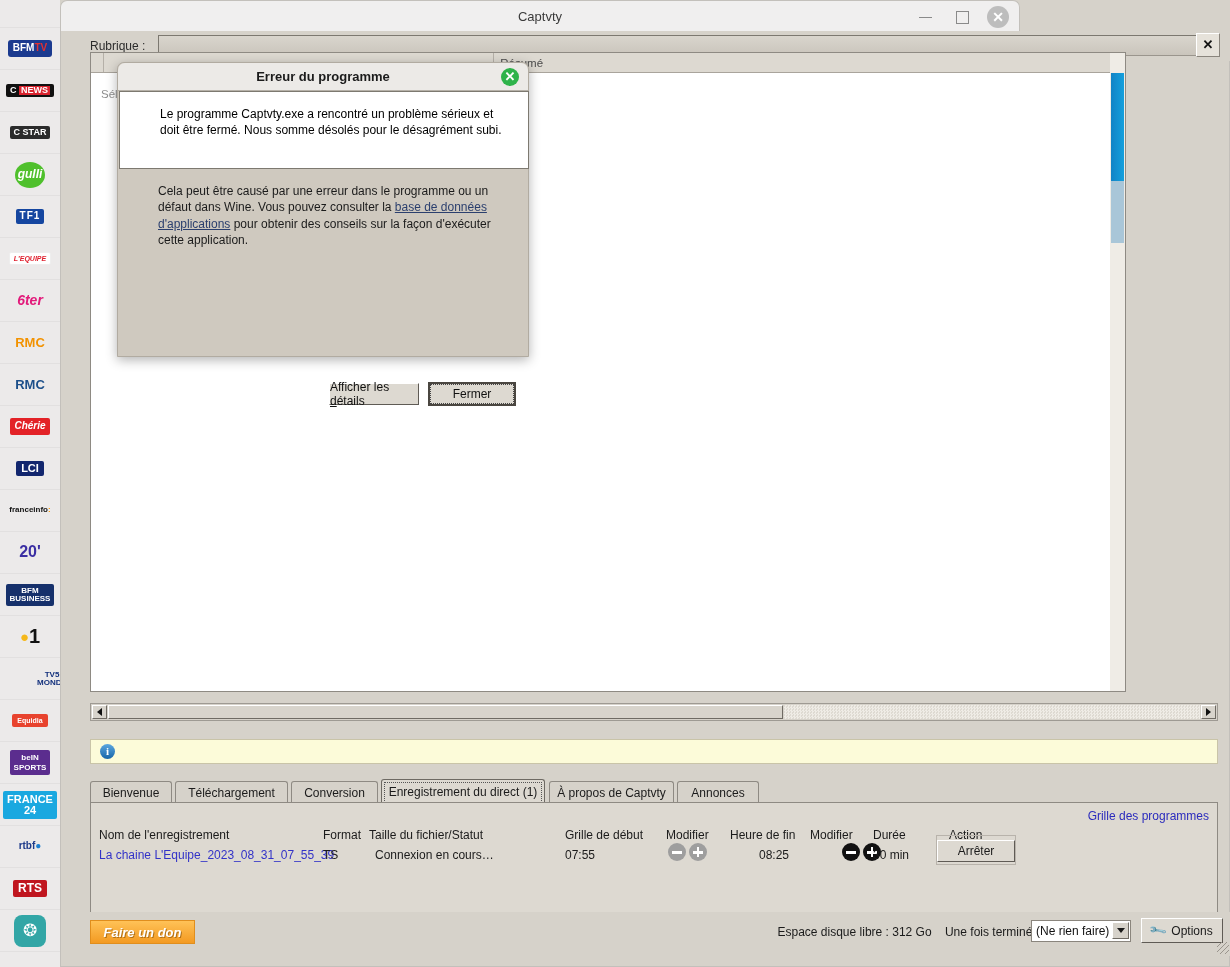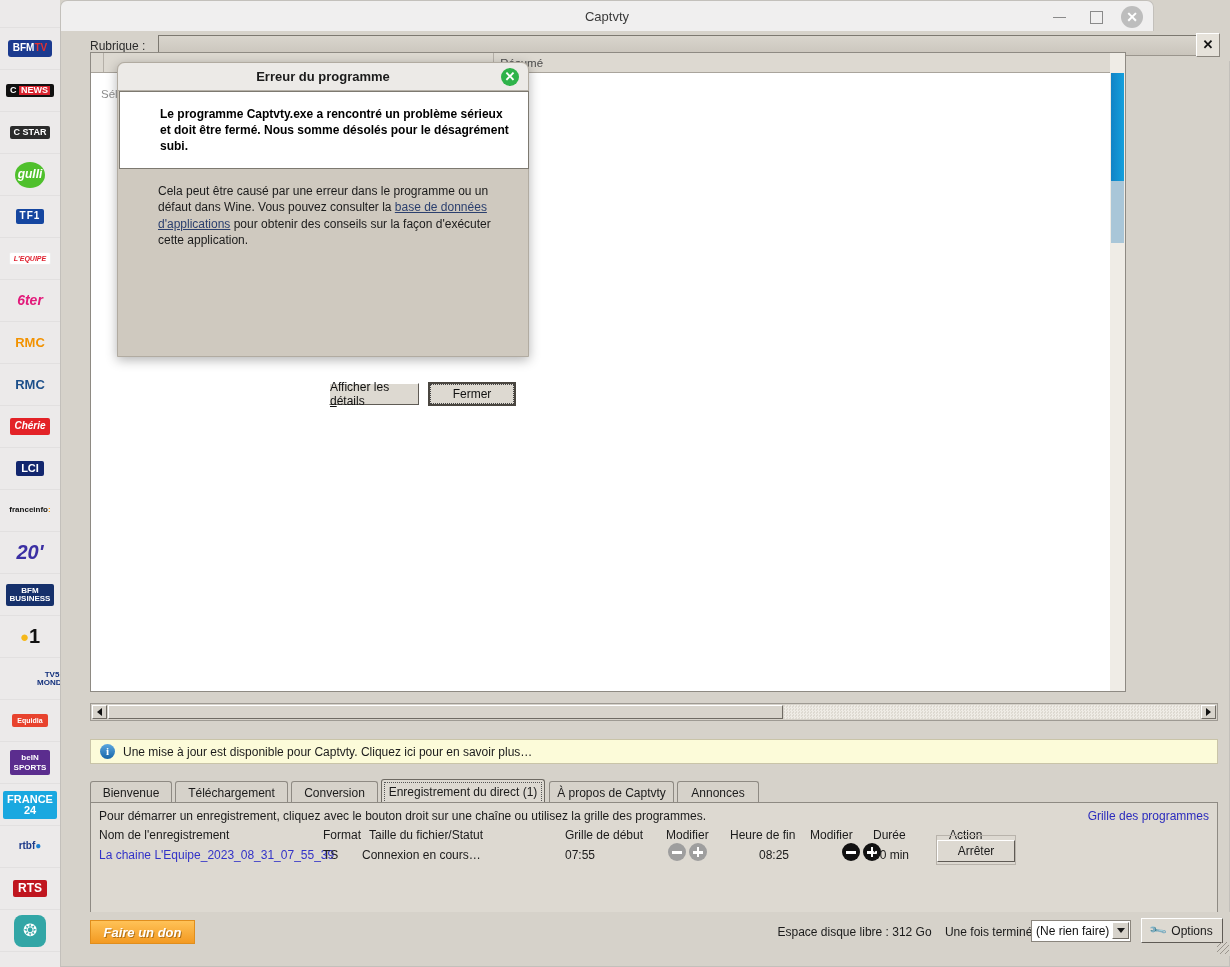--- a/index.html
+++ b/index.html
@@ -7,21 +7,21 @@
     margin: 0; padding: 0;
     width: 1230px; height: 967px;
     overflow: hidden;
     font-family: "Liberation Sans", sans-serif;
     background: #d6d2ca;
   }
   #root { position: relative; width: 1230px; height: 967px; }
 
   
   .winbar {
-    position: absolute; left: 60px; top: 0; width: 1094px; height: 31px;
+    position: absolute; left: 60px; top: 0; width: 960px; height: 31px;
     background: #f0efef;
     border-top-left-radius: 7px; border-top-right-radius: 7px;
     border: 1px solid #c3c0bb; border-bottom: none;
   }
   .wintitle {
     position: absolute; left: 0; top: 0; width: 100%; height: 31px;
     line-height: 31px; text-align: center;
     font-size: 13px; color: #3a3a3a;
   }
   .winbtns { position: absolute; right: 10px; top: 0; height: 31px; display: flex; align-items: center; gap: 14px; }
@@ -270,21 +270,21 @@
     display:flex; align-items:center; justify-content:center;
   }
   .dlg-close {
     position:absolute; right:9px; top:5px; width:18px; height:18px; border-radius:50%;
     background:#2eb34a; color:#fff; font-size:13px; font-weight:bold;
     text-align:center; line-height:18px;
   }
   .dlg-white {
     position:absolute; left:1px; top:28px; width:410px; height:78px;
     background:#fff; border:1px solid #7d7970;
-    font-size:12px; font-weight:bold; color:#000; line-height:1.35;
+    font-size:12px; font-weight:normal; color:#000; line-height:1.35;
     padding:14px 16px 0 40px;
   }
   .dlg-body {
     position:absolute; left:40px; top:120px; width:350px;
     font-size:12px; color:#1b1b1b; line-height:1.36;
   }
   .dlg-body a { color:#2b3f6e; text-decoration:underline; }
   .dlg-btn {
     position:absolute; top:320px; height:22px;
     background:#ddd9d1; border:1px solid #fff; border-right-color:#5f5b55; border-bottom-color:#5f5b55;
@@ -332,21 +332,21 @@
     <div class="rail-item">
       <span class="lg" style="background:#e32227;color:#fff;font-size:10px;font-weight:bold;font-style:italic;padding:3px 4px;">Chérie</span>
     </div>
     <div class="rail-item">
       <span class="lg" style="background:#12266e;color:#fff;font-size:11px;font-weight:bold;padding:2px 5px;">LCI</span>
     </div>
     <div class="rail-item">
       <span class="lg" style="color:#111;font-size:8px;font-weight:bold;">franceinfo<span style="color:#f90">:</span></span>
     </div>
     <div class="rail-item">
-      <span class="lg" style="color:#3b2fa3;font-size:20px;font-weight:bold;font-style:italic;">20'</span>
+      <span class="lg" style="color:#3b2fa3;font-size:16px;font-weight:bold;">20'</span>
     </div>
     <div class="rail-item">
       <span class="lg" style="background:#16306b;color:#fff;font-size:8px;font-weight:bold;line-height:1;padding:3px 4px;text-align:center;">BFM<br>BUSINESS</span>
     </div>
     <div class="rail-item">
       <span class="lg" style="font-size:20px;font-weight:bold;color:#111;"><span style="color:#f5b81b;font-size:15px">●</span>1</span>
     </div>
     <div class="rail-item">
       <span class="lg" style="color:#12307c;font-size:8px;font-weight:bold;line-height:1;text-align:center;margin-left:44px;">TV5<br>MONDE</span>
     </div>
@@ -421,21 +421,20 @@
         </div>
       <div class="hs-thumb"></div>
       <div class="hs-track"></div>
       <div class="hs-arrow" style="right:1px">
           <div class="tri-r"></div>
         </div>
     </div>
 
     <div class="notice">
       <div class="info-icon">i</div>
-      <div>Une mise à jour est disponible pour Captvty. Cliquez ici pour en savoir plus…</div>
     </div>
 
     <div class="tabstrip">
       <div class="tab" style="left:0px;width:82px">
         <span>Bienvenue</span>
       </div>
       <div class="tab" style="left:85px;width:113px">
         <span>Téléchargement</span>
       </div>
       <div class="tab" style="left:201px;width:87px">
@@ -446,37 +445,36 @@
       </div>
       <div class="tab" style="left:459px;width:125px">
         <span>À propos de Captvty</span>
       </div>
       <div class="tab" style="left:587px;width:82px">
         <span>Annonces</span>
       </div>
     </div>
 
     <div class="tabpage">
-      <div class="hint">Pour démarrer un enregistrement, cliquez avec le bouton droit sur une chaîne ou utilisez la grille des programmes.</div>
       <div class="grid-link">Grille des programmes</div>
 
       <div class="colhead" style="left:8px">Nom de l'enregistrement</div>
       <div class="colhead" style="left:232px">Format</div>
       <div class="colhead" style="left:278px">Taille du fichier/Statut</div>
       <div class="colhead" style="left:474px">Grille de début</div>
       <div class="colhead" style="left:575px">Modifier</div>
       <div class="colhead" style="left:639px">Heure de fin</div>
       <div class="colhead" style="left:719px">Modifier</div>
       <div class="colhead" style="left:782px">Durée</div>
       <div class="colhead" style="left:858px">Action</div>
 
       <div>
         <div class="cell rec-name" style="left:8px">La chaine L'Equipe_2023_08_31_07_55_39</div>
         <div class="cell" style="left:232px">TS</div>
-        <div class="cell" style="left:271px">Connexion en cours…</div>
+        <div class="cell" style="left:284px">Connexion en cours…</div>
         <div class="cell" style="left:474px">07:55</div>
 
         <div class="pm" style="left:577px">
           <div class="pmbtn dis"></div>
           <div class="pmbtn dis plus"></div>
         </div>
 
         <div class="cell" style="left:668px">08:25</div>
 
         <div class="pm" style="left:751px">

